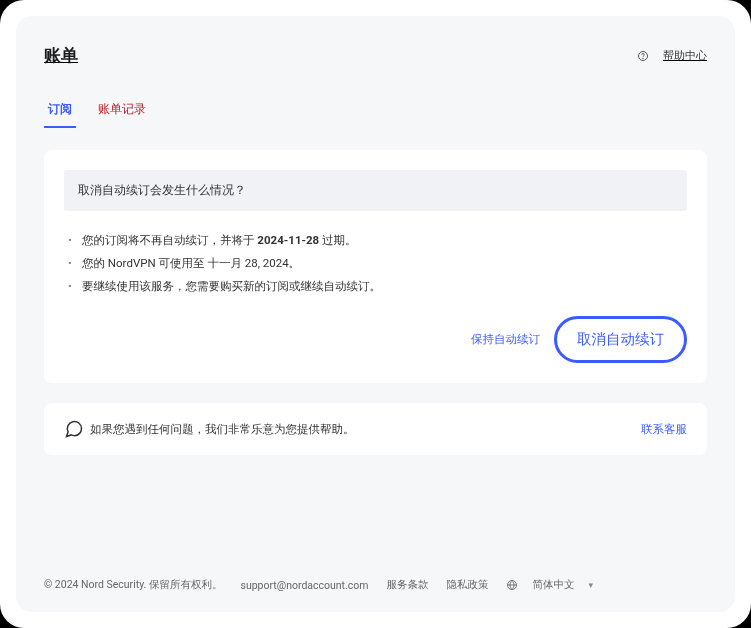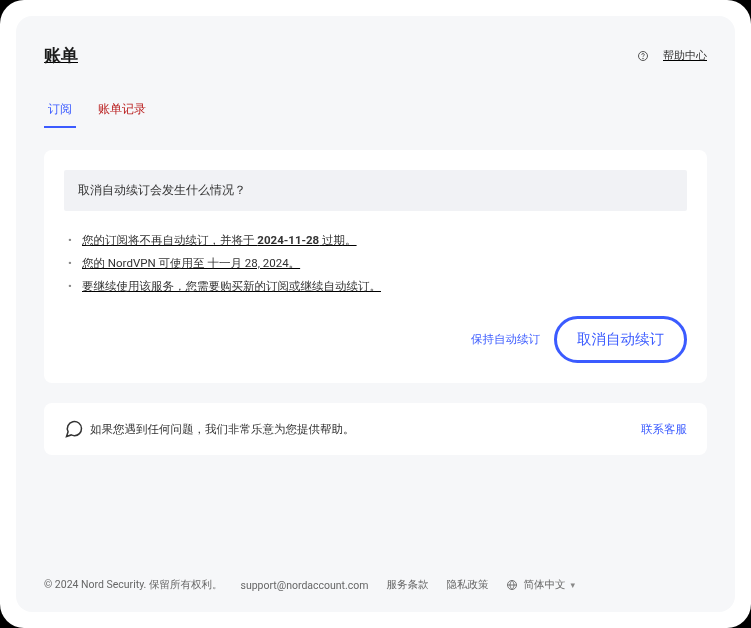--- a/index.html
+++ b/index.html
@@ -61,20 +61,21 @@
     }
     .tab {
       font-size: 12px;
       color: #b91c1c;
       padding: 6px 4px 10px 4px;
       cursor: pointer;
       position: relative;
     }
     .tab.active {
       color: #3b5bff;
+      font-weight: bold;
     }
     .tab.active::after {
       content: "";
       position: absolute;
       left: 0; right: 0; bottom: 0;
       height: 2px;
       background: #3b5bff;
     }
     .card {
       background: #fff;
@@ -86,21 +87,20 @@
       background: #f1f2f5;
       border-radius: 2px;
       padding: 12px 14px;
       font-size: 12px;
       color: #333;
       margin-bottom: 18px;
     }
     .bullet-list {
       list-style: none;
       padding-left: 4px;
-      text-decoration: underline;
     }
     .bullet-list li {
       font-size: 11.5px;
       color: #333;
       line-height: 2;
       position: relative;
       padding-left: 14px;
     }
     .bullet-list li::before {
       content: "•";
@@ -158,21 +158,21 @@
       align-items: center;
       gap: 18px;
       font-size: 10.5px;
       color: #666;
       flex-wrap: wrap;
     }
     .footer a { color: #666; text-decoration: none; cursor: pointer; }
     .lang-select {
       display: flex;
       align-items: center;
-      gap: 5px;
+      gap: 14px;
       cursor: pointer;
     }
     .lang-select svg { width: 12px; height: 12px; }
     .chevron { font-size: 9px; color: #888; }
   </style>
 </head>
 <body>
 
 <div class="outer">
   <div class="screen">

